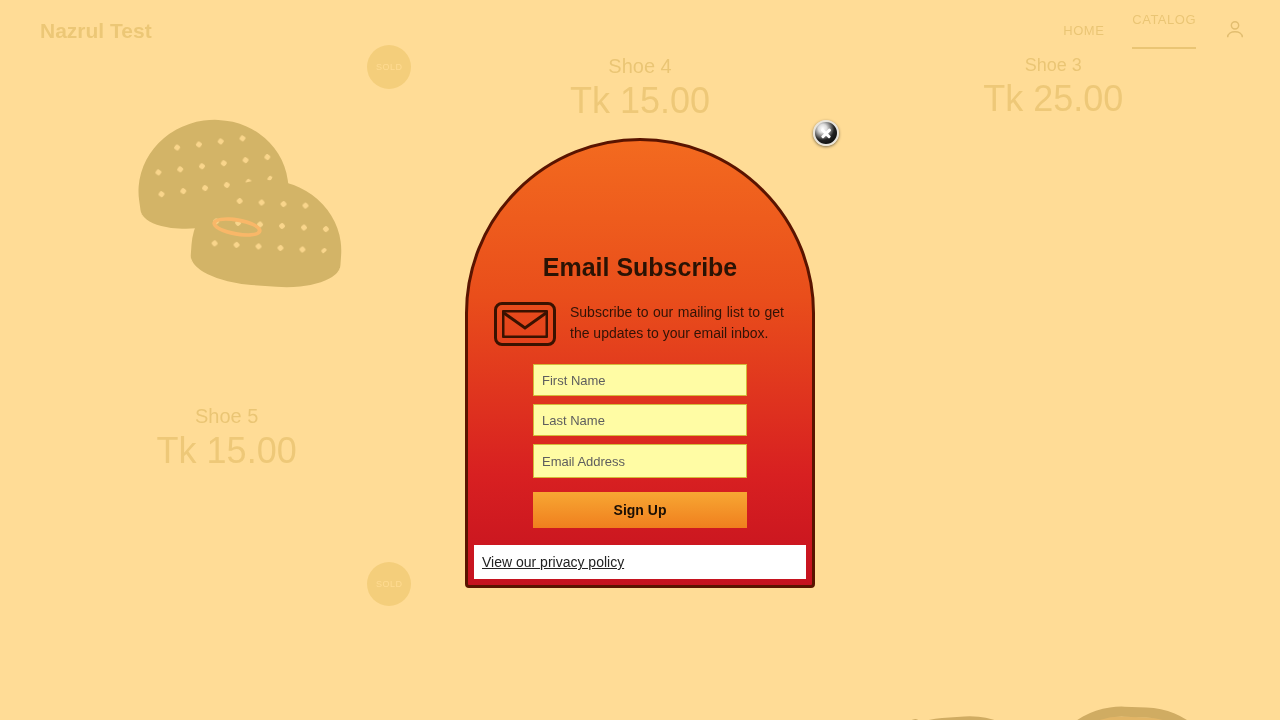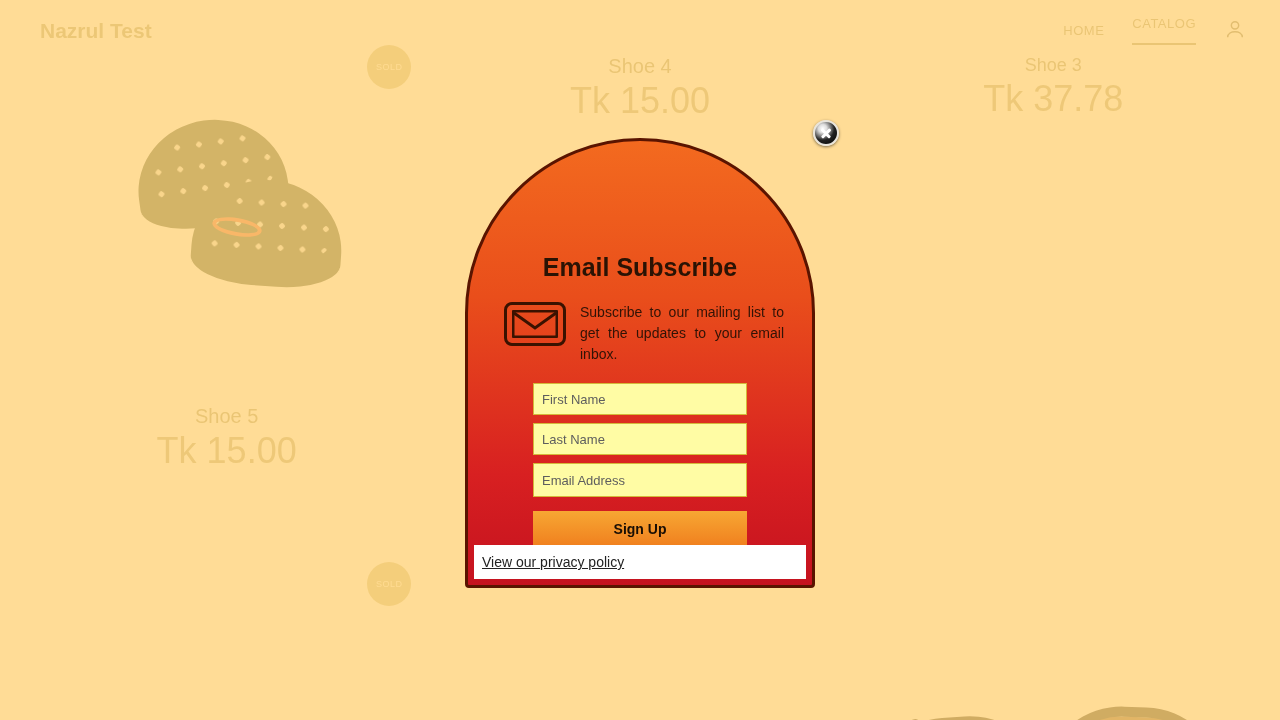--- a/index.html
+++ b/index.html
@@ -8,21 +8,21 @@
 
   
   .header {
     position: absolute; top: 0; left: 0; width: 1280px; height: 61px;
     display: flex; align-items: center; justify-content: space-between;
     padding: 0 34px 0 40px;
   }
   .site-title { font-size: 21px; color: #aa9f6d; font-weight: 700; }
   .nav { display: flex; align-items: center; gap: 28px; }
   .nav a { font-size: 13px; color: #a19766; letter-spacing: 0.5px; text-decoration: none; }
-  .nav a.active { border-bottom: 2px solid #a19766; padding-bottom: 12px; }
+  .nav a.active { border-bottom: 2px solid #a19766; padding-bottom: 20px; }
   .acct-icon svg { width: 22px; height: 22px; stroke: #7a7350; fill: none; stroke-width: 1.6; }
 
   
   .grid {
     position: absolute; top: 45px; left: 0; width: 1280px;
     display: grid; grid-template-columns: repeat(3, 1fr);
     padding: 0 30px; column-gap: 20px;
   }
   .product { position: relative; text-align: center; }
   .imgbox { width: 100%; height: 350px; position: relative; display:flex; align-items:center; justify-content:center; }
@@ -57,21 +57,21 @@
     border-top-left-radius: 175px; border-top-right-radius: 175px;
     border-bottom-left-radius: 4px; border-bottom-right-radius: 4px;
     position: relative;
     padding-top: 112px;
   }
   .modal-title {
     text-align: center; font-size: 25px; font-weight: 700; color: #2a1304;
     font-family: Verdana, Geneva, sans-serif;
   }
   .modal-row {
-    display: flex; align-items: flex-start; gap: 14px; padding: 20px 28px 0 36px;
+    display: flex; align-items: flex-start; gap: 14px; padding: 20px 28px 0 26px;
   }
   .env-icon {
     width: 62px; height: 44px; border: 3px solid #3a1200; border-radius: 8px;
     display:flex; align-items:center; justify-content:center; flex-shrink:0;
     background: transparent;
   }
   .env-icon svg { width: 46px; height: 28px; stroke: #3a1200; fill: none; stroke-width: 3; }
   .modal-desc {
     font-size: 14px; color: #311306; line-height: 1.5;
     font-family: Verdana, Geneva, sans-serif; text-align: justify;
@@ -173,21 +173,21 @@
 
   <div class="product row1 col2">
     <div class="imgbox"></div>
     <div class="p-title">Shoe 4</div>
     <div class="p-price">Tk 15.00</div>
   </div>
 
   <div class="product row1 col3">
     <div class="imgbox"></div>
     <div class="p-title" style="font-size:18px">Shoe 3</div>
-    <div class="p-price">Tk 37.78</div>
+    <div class="p-price">Tk 25.00</div>
   </div>
 
   <div class="product row2 col1">
     <div class="imgbox" style="height:120px; position:relative;">
       <div class="sold-badge" style="top:20px">SOLD</div>
     </div>
   </div>
 
   <div class="product row2 col2">
     <div class="imgbox"></div>

